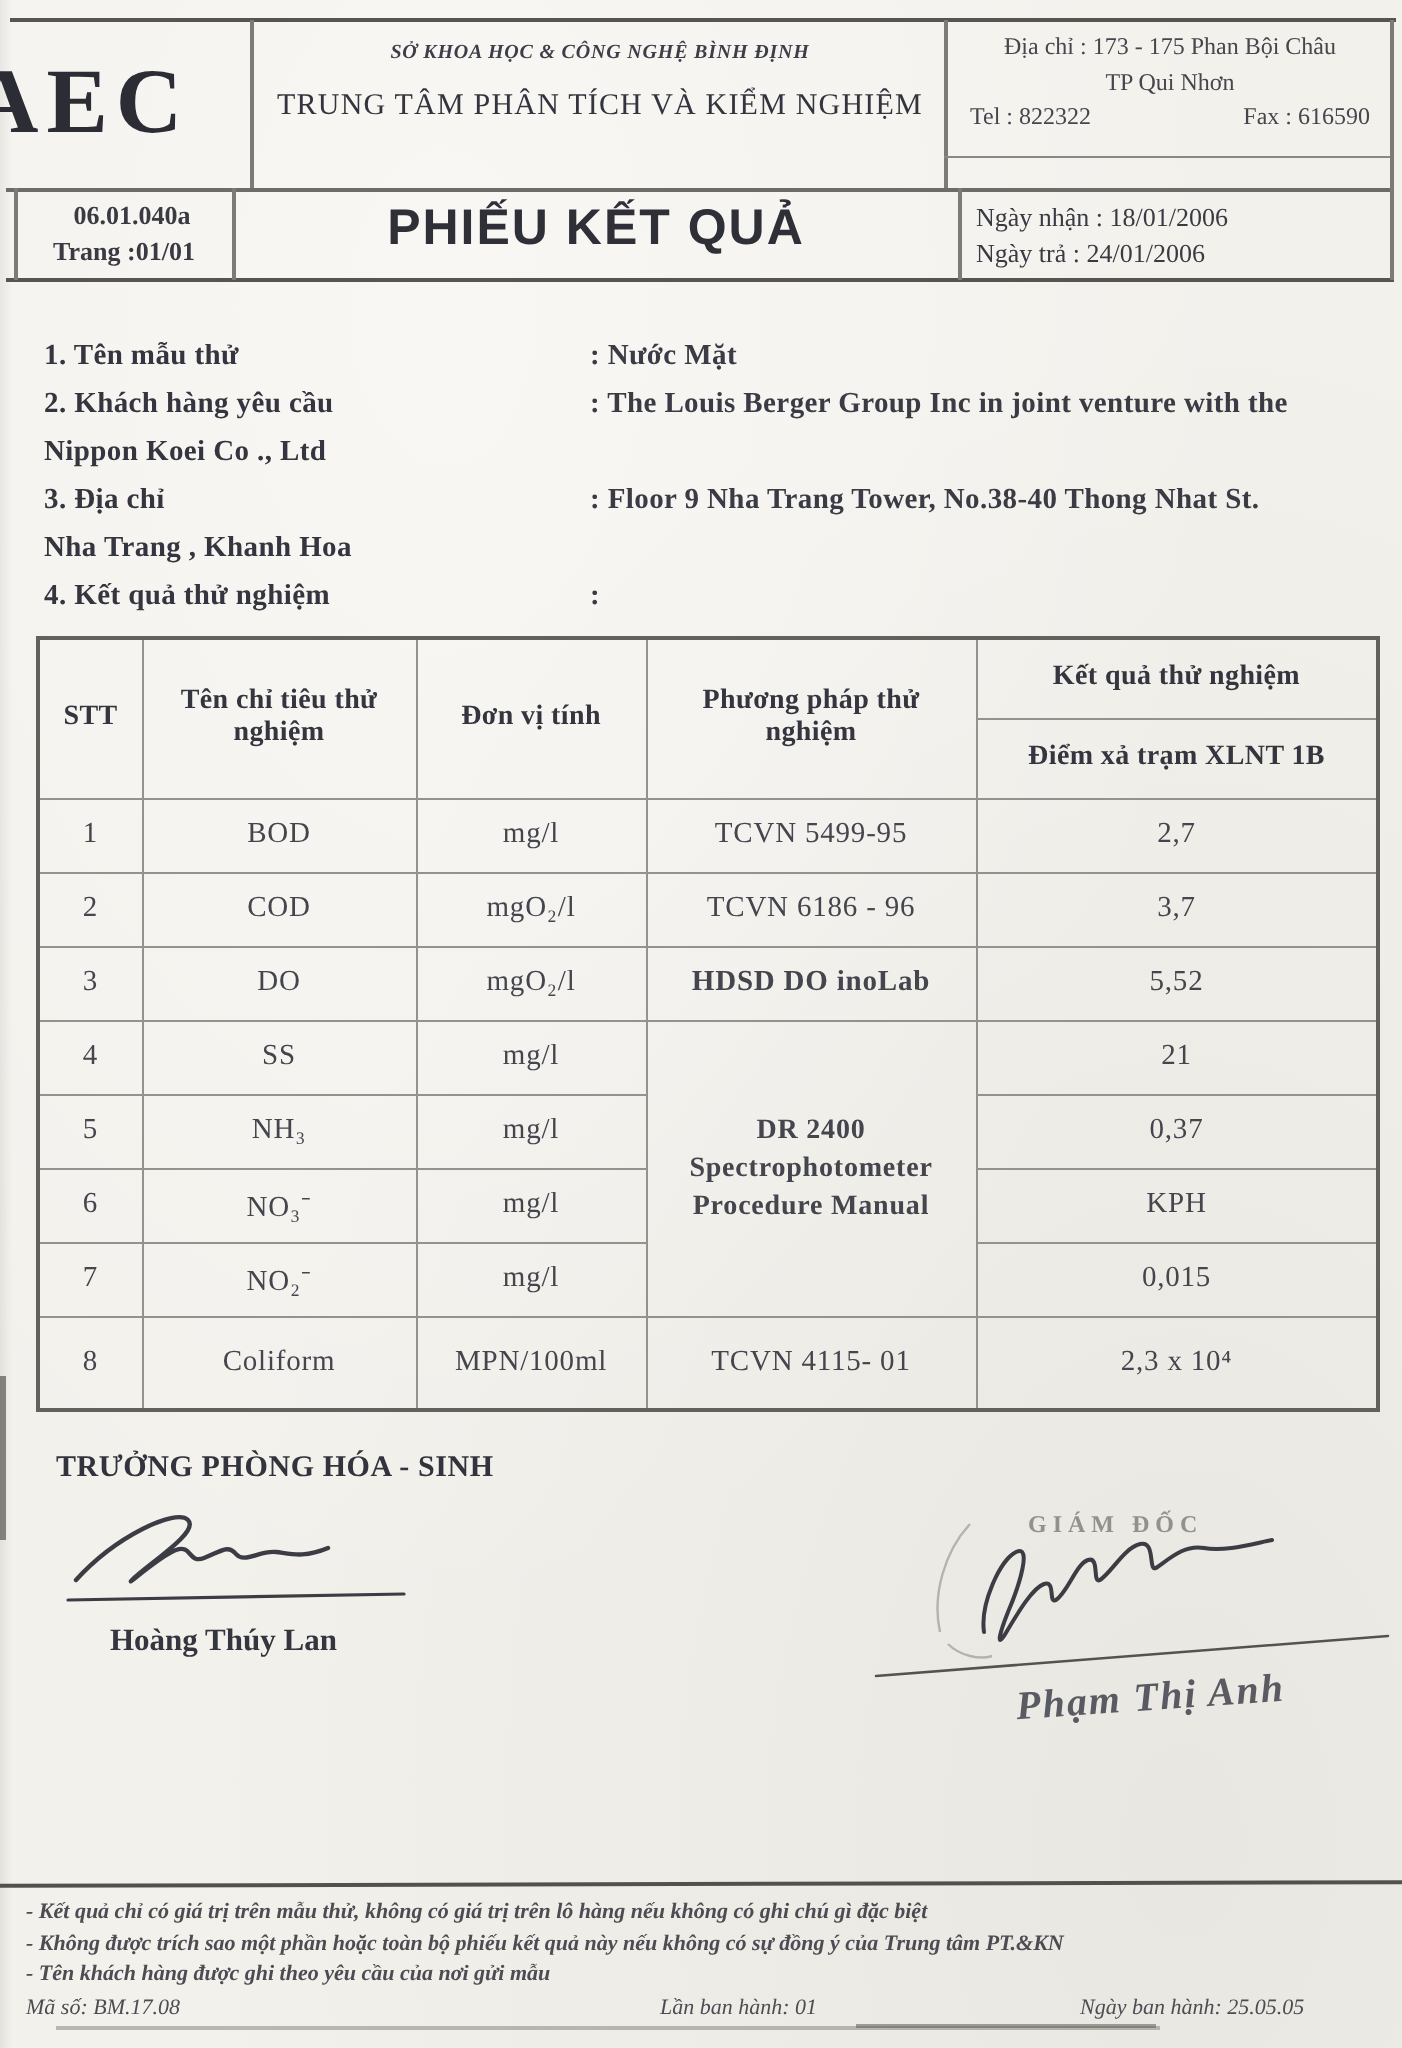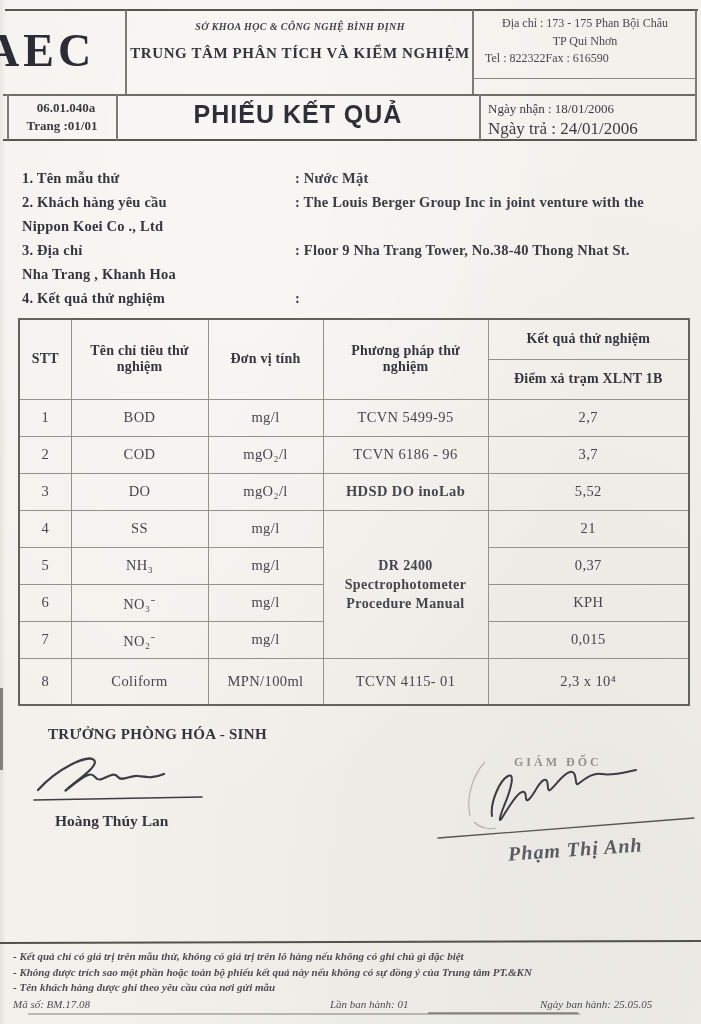--- a/index.html
+++ b/index.html
@@ -17,30 +17,30 @@
     color:#3a3a42;
     padding-left:39px;
   }
   .abs{position:absolute;}
   .hline{position:absolute;background:#57554f;}
   .vline{position:absolute;background:#7d7b76;}
 
   
   .logo{left:-14px;top:24px;font-size:46px;font-weight:bold;letter-spacing:4px;color:#2c2c35;}
   .org1{left:128px;top:21px;width:344px;text-align:center;font-style:italic;font-weight:bold;font-size:10px;letter-spacing:.4px;color:#3e3e48;}
-  .org2{left:128px;top:45px;width:344px;text-align:center;font-weight:bold;font-size:15px;letter-spacing:.6px;color:#34343e;}
+  .org2{left:128px;top:45px;width:344px;text-align:center;font-weight:normal;font-size:15px;letter-spacing:.6px;color:#34343e;}
   .addr{left:477px;top:15px;width:216px;text-align:center;font-size:12px;line-height:17px;color:#46464e;}
-  .telfax{left:477px;top:51px;width:216px;display:flex;justify-content:flex-start;padding:0 8px;box-sizing:border-box;font-size:12px;color:#46464e;}
+  .telfax{left:477px;top:51px;width:216px;display:flex;justify-content:space-between;padding:0 8px;box-sizing:border-box;font-size:12px;color:#46464e;}
 
   .code{left:8px;top:100px;width:116px;text-align:center;font-weight:bold;font-size:13px;}
   .trang{left:8px;top:118px;width:108px;text-align:center;font-weight:bold;font-size:13px;}
   .doc-title{left:117px;top:100px;width:362px;text-align:center;
     font-family:"Liberation Sans", sans-serif;font-weight:bold;font-size:25px;letter-spacing:1px;color:#2f2f38;}
   .date1{left:488px;top:101px;font-size:13px;}
-  .date2{left:488px;top:119px;font-size:17px;}
+  .date2{left:488px;top:119px;font-size:13px;}
 
   
   .info{left:22px;top:170px;width:660px;}
   .info-row{position:relative;height:24px;}
   .info-label{position:absolute;left:0;font-weight:600;font-size:14.5px;letter-spacing:.2px;color:#35353f;}
   .info-value{position:absolute;left:273px;font-weight:600;font-size:14.5px;letter-spacing:.2px;color:#3b3b45;white-space:nowrap;}
 
   
   .tblwrap{left:18px;top:318px;}
   table.results{border-collapse:collapse;table-layout:fixed;width:670px;border:2px solid #63615c;}
@@ -50,21 +50,21 @@
   }
   table.results th{font-weight:bold;font-size:14px;color:#35353f;letter-spacing:.2px;}
   th.sub{font-weight:normal;font-size:13.5px;color:#4a4a54;}
   td.val{font-size:14.5px;letter-spacing:.4px;}
   td.method-bold{font-weight:bold;color:#3a3a44;}
   td.method-merged{font-weight:bold;color:#3a3a44;white-space:pre-line;line-height:19px;font-size:14px;}
   tr.hrow1{height:40px;} tr.hrow2{height:40px;}
   tr.r{height:37px;} tr.rlast{height:47px;}
 
   
-  .sig-title{font-weight:bold;font-size:15px;letter-spacing:.3px;color:#33333d;white-space:nowrap;margin-left:20px;}
+  .sig-title{font-weight:bold;font-size:15px;letter-spacing:.3px;color:#33333d;white-space:nowrap;}
   .sig-name{font-weight:bold;font-size:15.5px;color:#35353f;white-space:nowrap;}
   .stamp-text{font-weight:bold;font-size:12px;letter-spacing:3px;color:rgba(125,122,114,0.8);}
   .script-name{font-style:italic;font-weight:600;font-size:20px;letter-spacing:1px;color:#5a5a62;transform:rotate(-4deg);white-space:nowrap;}
 
   
   .foot-sep{top:941px;left:0;width:701px;height:1.5px;background:#53514c;transform:rotate(-0.15deg);}
   .notes{left:13px;top:949px;width:640px;font-style:italic;font-weight:600;font-size:11px;line-height:15.5px;color:#4c4c52;}
   .meta{top:998px;font-style:italic;font-size:11px;color:#4c4c52;white-space:nowrap;}
   .faint-bottom{top:1013px;left:28px;width:552px;height:1.5px;background:rgba(128,125,118,0.5);}
   .faint-bottom-dark{top:1012px;left:428px;width:150px;height:2px;background:rgba(92,90,84,0.55);}

